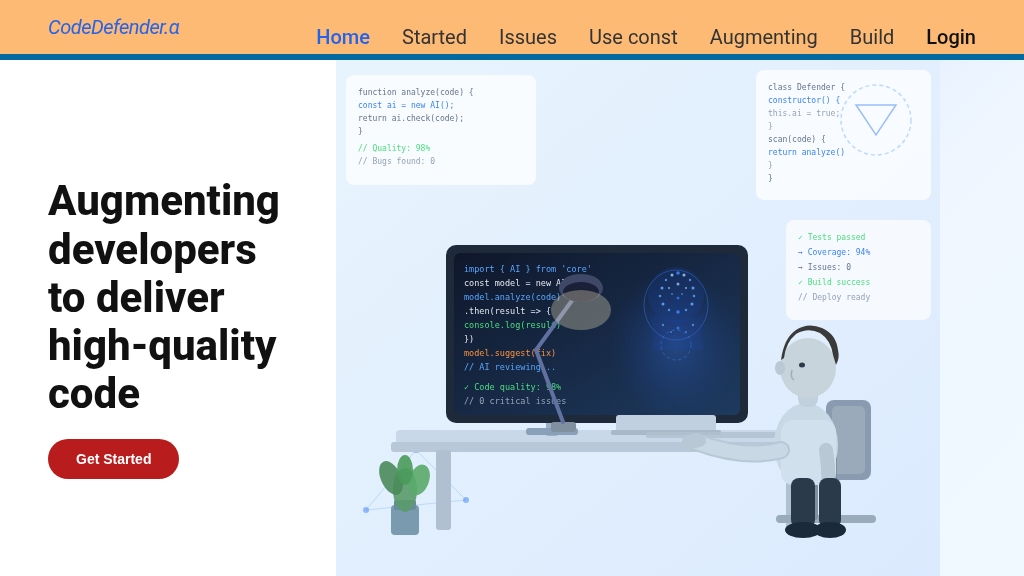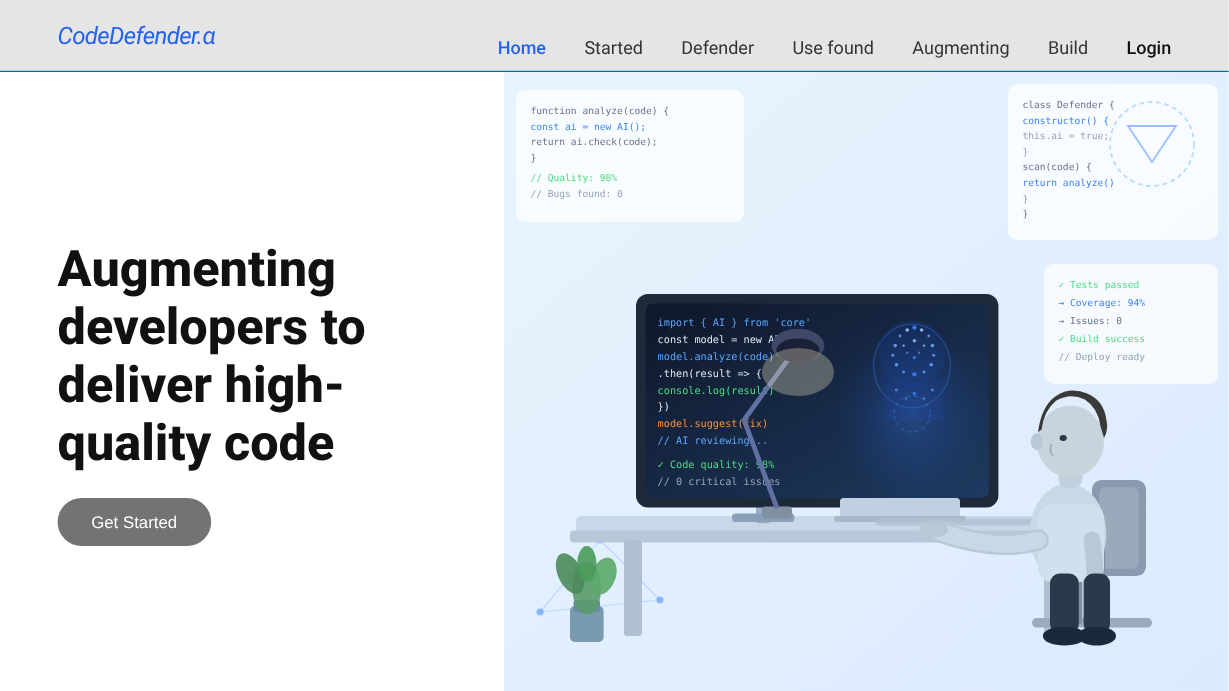--- a/index.html
+++ b/index.html
@@ -11,22 +11,22 @@
       background: #fff;
     }
 
     
     header {
       display: flex;
       align-items: center;
       justify-content: space-between;
       padding: 0 48px;
       height: 60px;
-      background: #e5e5e5;
-      border-bottom: 1px solid #0369a1;
+      background: #fdba74;
+      border-bottom: 6px solid #0369a1;
       position: relative;
       z-index: 10;
     }
 
     .logo {
       font-size: 20px;
       font-weight: 700;
       color: #111;
       letter-spacing: -0.5px;
     }
@@ -38,21 +38,21 @@
     }
 
     nav {
       display: flex;
       align-items: center;
       gap: 32px;
     }
 
     nav a {
       text-decoration: none;
-      font-size: 15px;
+      font-size: 20px;
       color: #333;
       font-weight: 400;
       margin-top: 20px;
     }
 
     nav a.active {
       color: #2563eb;
       font-weight: 500;
     }
 
@@ -64,21 +64,21 @@
     
     .hero {
       display: flex;
       width: 1024px;
       height: 516px;
       position: relative;
       background: #fff;
     }
 
     .hero-left {
-      width: 420px;
+      width: 336px;
       padding: 60px 48px 40px 48px;
       display: flex;
       flex-direction: column;
       justify-content: center;
       flex-shrink: 0;
       position: relative;
       z-index: 2;
     }
 
     .hero-title {
@@ -91,24 +91,24 @@
 
     .hero-subtitle {
       font-size: 14px;
       color: #666;
       line-height: 1.5;
       margin-bottom: 32px;
     }
 
     .btn-cta {
       display: inline-block;
-      background: #737373;
+      background: #b91c1c;
       color: #fff;
       font-size: 14px;
-      font-weight: 400;
+      font-weight: 700;
       padding: 12px 28px;
       border-radius: 50px;
       border: none;
       cursor: pointer;
       width: fit-content;
     }
 
     
     .hero-image {
       flex: 1;
@@ -120,22 +120,22 @@
 </head>
 <body>
 
 <header>
   <div class="logo">
     <span>CodeDefender.</span><span>α</span>
   </div>
   <nav>
     <a href="#" class="active">Home</a>
     <a href="#">Started</a>
-    <a href="#">Defender</a>
-    <a href="#">Use found</a>
+    <a href="#">Issues</a>
+    <a href="#">Use const</a>
     <a href="#">Augmenting</a>
     <a href="#">Build</a>
     <a href="#" class="login">Login</a>
   </nav>
 </header>
 
 <section class="hero">
 
   <div class="hero-left">
     <h1 class="hero-title">Augmenting developers to deliver high-quality code</h1>

